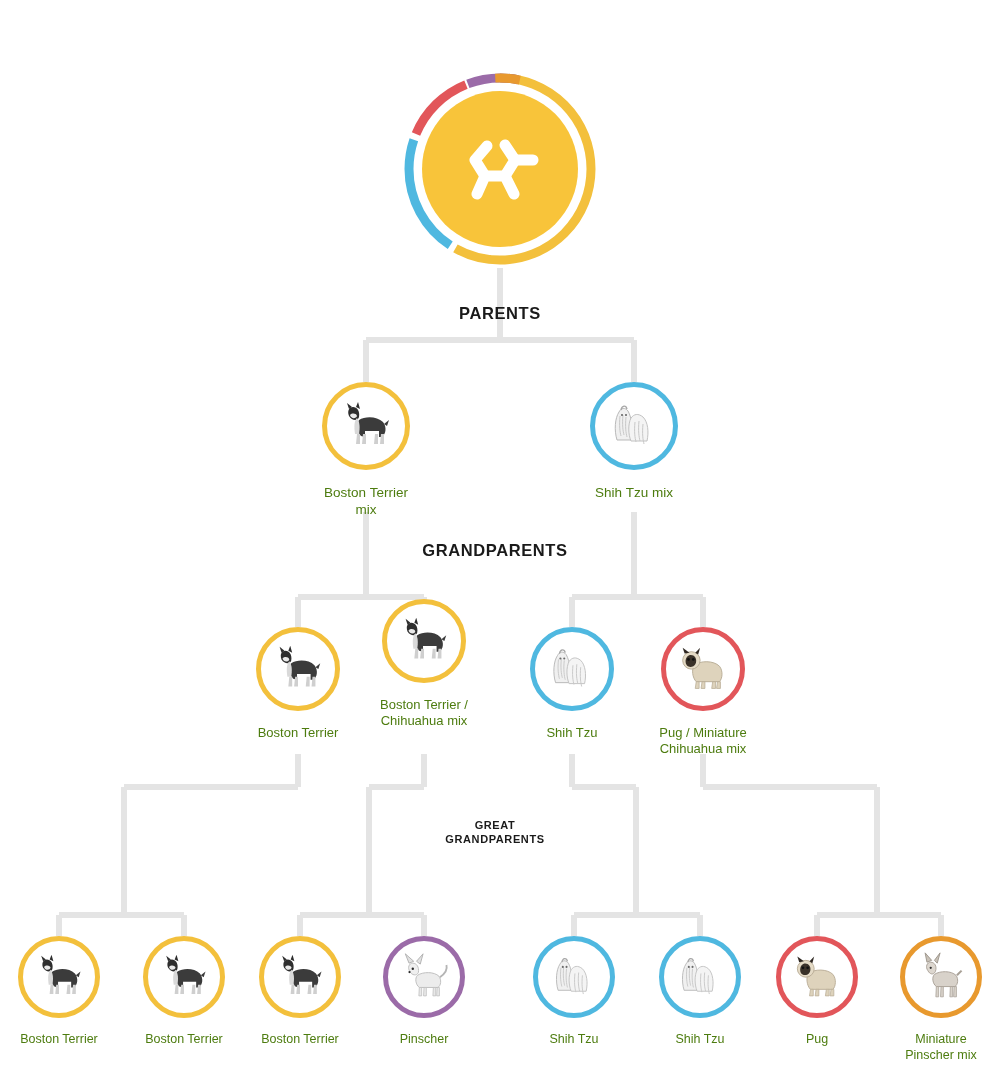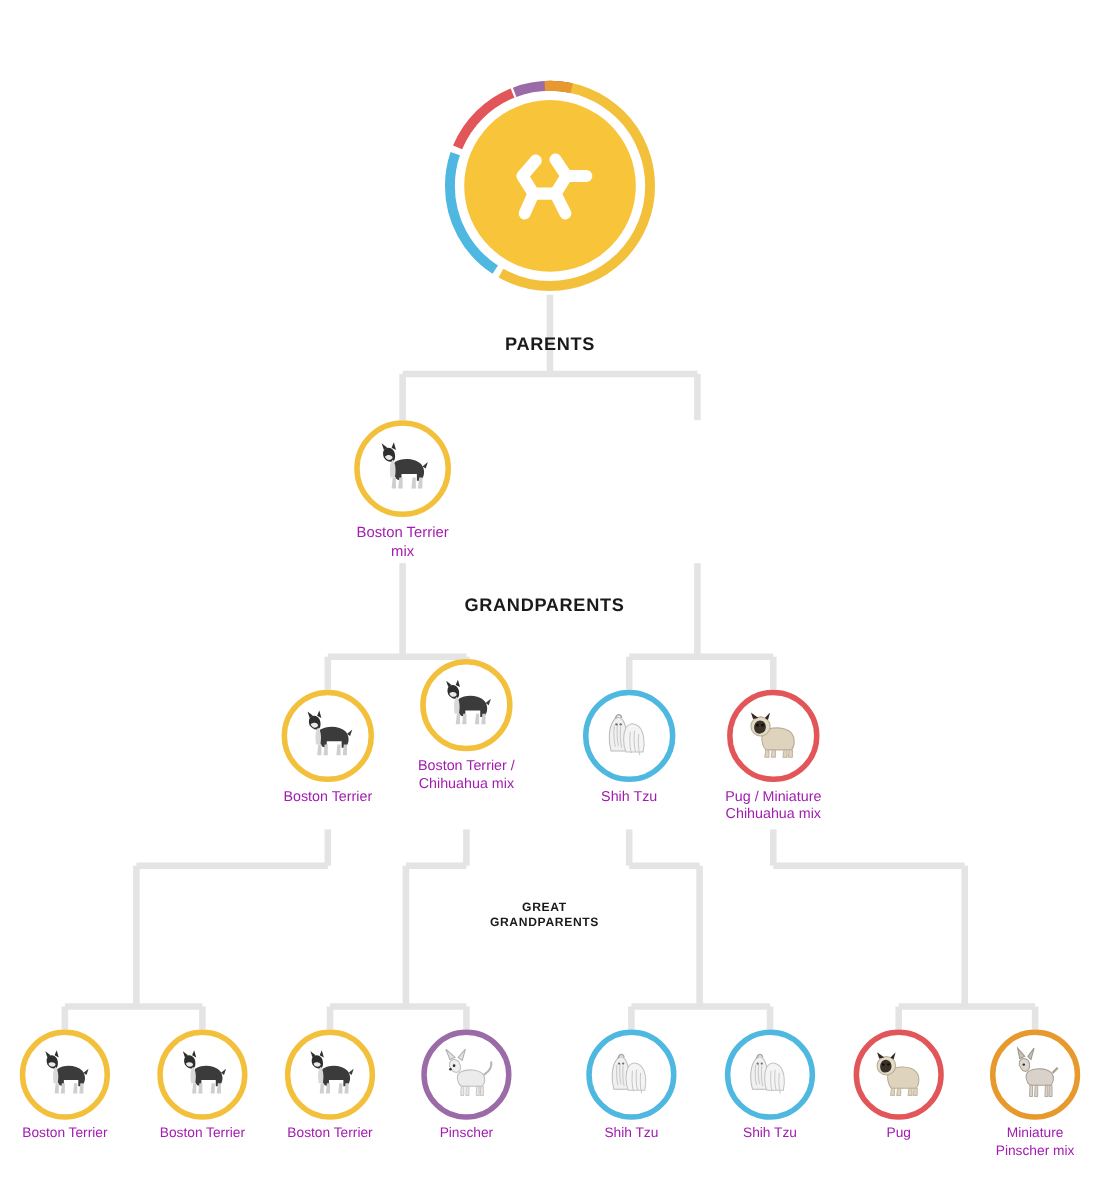--- a/index.html
+++ b/index.html
@@ -38,21 +38,21 @@
 
   
   .node { position:absolute; text-align:center; }
   .node .ring {
     border-radius:50%; background:#ffffff; margin:0 auto;
     display:flex; align-items:center; justify-content:center;
     overflow:hidden; position:relative;
   }
   .node .ring .art { display:block; }
   .node .caption {
-    color:#a21caf; line-height:1.26; margin-top:5px;
+    color:#4d7c0f; line-height:1.26; margin-top:14px;
     white-space:pre-line;
   }
 
   
   .gen-parent  { width:190px; }
   .gen-parent .ring  { width:88px; height:88px; border:5px solid #ccc; }
   .gen-parent .caption { font-size:13.5px; }
 
   .gen-gp { width:170px; }
   .gen-gp .ring { width:84px; height:84px; border:5px solid #ccc; }
@@ -167,20 +167,40 @@
             <path d="M40,36 L39,46 L43,46 L43,36Z" fill="#cfcfcf"></path>
             <path d="M46,36 L45,46 L49,46 L49,36Z" fill="#cfcfcf"></path>
             <path d="M49,26 L54,22 L52,28 Z" fill="#3b3b3b"></path>
           </g>
         </svg>
     </div>
     <div class="caption">Boston Terrier
 mix</div>
   </div>
 
+  <div class="node gen-parent" style="left:539px; top:382px;">
+    <div class="ring" style="border-color: rgb(79, 184, 224);">
+      <svg class="art" width="62" height="56" viewBox="0 0 62 56">
+          <g transform="scale(1)">
+            <path d="M16,14 C12,20 11,32 14,42 L28,42 C30,32 29,20 25,13 C22,9 18,10 16,14 Z" fill="#f0f0f0" stroke="#b9b9b9" stroke-width="1"></path>
+            <path d="M28,20 C25,26 25,36 28,43 L44,43 C46,34 45,24 40,19 C35,15 31,16 28,20 Z" fill="#f4f4f4" stroke="#c2c2c2" stroke-width="1"></path>
+            <path d="M17,18 C16,28 17,34 18,38" fill="none" stroke="#c8c8c8" stroke-width="1"></path>
+            <path d="M20,17 C19,27 20,33 21,37" fill="none" stroke="#c8c8c8" stroke-width="1"></path>
+            <path d="M23,19 C22,29 23,35 24,39" fill="none" stroke="#c8c8c8" stroke-width="1"></path>
+            <path d="M32,24 C31,34 32,40 33,44" fill="none" stroke="#c8c8c8" stroke-width="1"></path>
+            <path d="M36,23 C35,33 36,39 37,43" fill="none" stroke="#c8c8c8" stroke-width="1"></path>
+            <path d="M40,26 C39,36 40,42 41,46" fill="none" stroke="#c8c8c8" stroke-width="1"></path>
+            <path d="M18,12 C19,7 23,7 24,11" fill="none" stroke="#a8a8a8" stroke-width="1.4"></path>
+            <circle cx="19" cy="17" r="1.1" fill="#6a6a6a"></circle>
+            <circle cx="23" cy="17" r="1.1" fill="#6a6a6a"></circle>
+          </g>
+        </svg>
+    </div>
+    <div class="caption">Shih Tzu mix</div>
+  </div>
 
   <div class="node gen-gp" style="left:213px; top:627px;">
     <div class="ring" style="border-color: rgb(243, 192, 60);">
       <svg class="art" width="60" height="54" viewBox="0 0 60 54">
           <g transform="scale(0.967741935483871)">
             <path d="M24,22 C30,18 42,18 48,24 C52,29 51,36 47,39 L44,39 L44,33 L30,33 L30,39 L26,38 C22,34 21,26 24,22 Z" fill="#3b3b3b"></path>
             <path d="M14,18 C12,13 14,9 18,9 C22,9 25,13 24,19 C23,23 17,23 14,18 Z" fill="#2e2e2e"></path>
             <path d="M14,11 L12,5 L17,9 Z" fill="#2e2e2e"></path>
             <path d="M21,9 L23,4 L25,11 Z" fill="#2e2e2e"></path>
             <path d="M15,17 C17,15 21,15 22,18 C21,21 16,21 15,17 Z" fill="#e9e9e9"></path>

